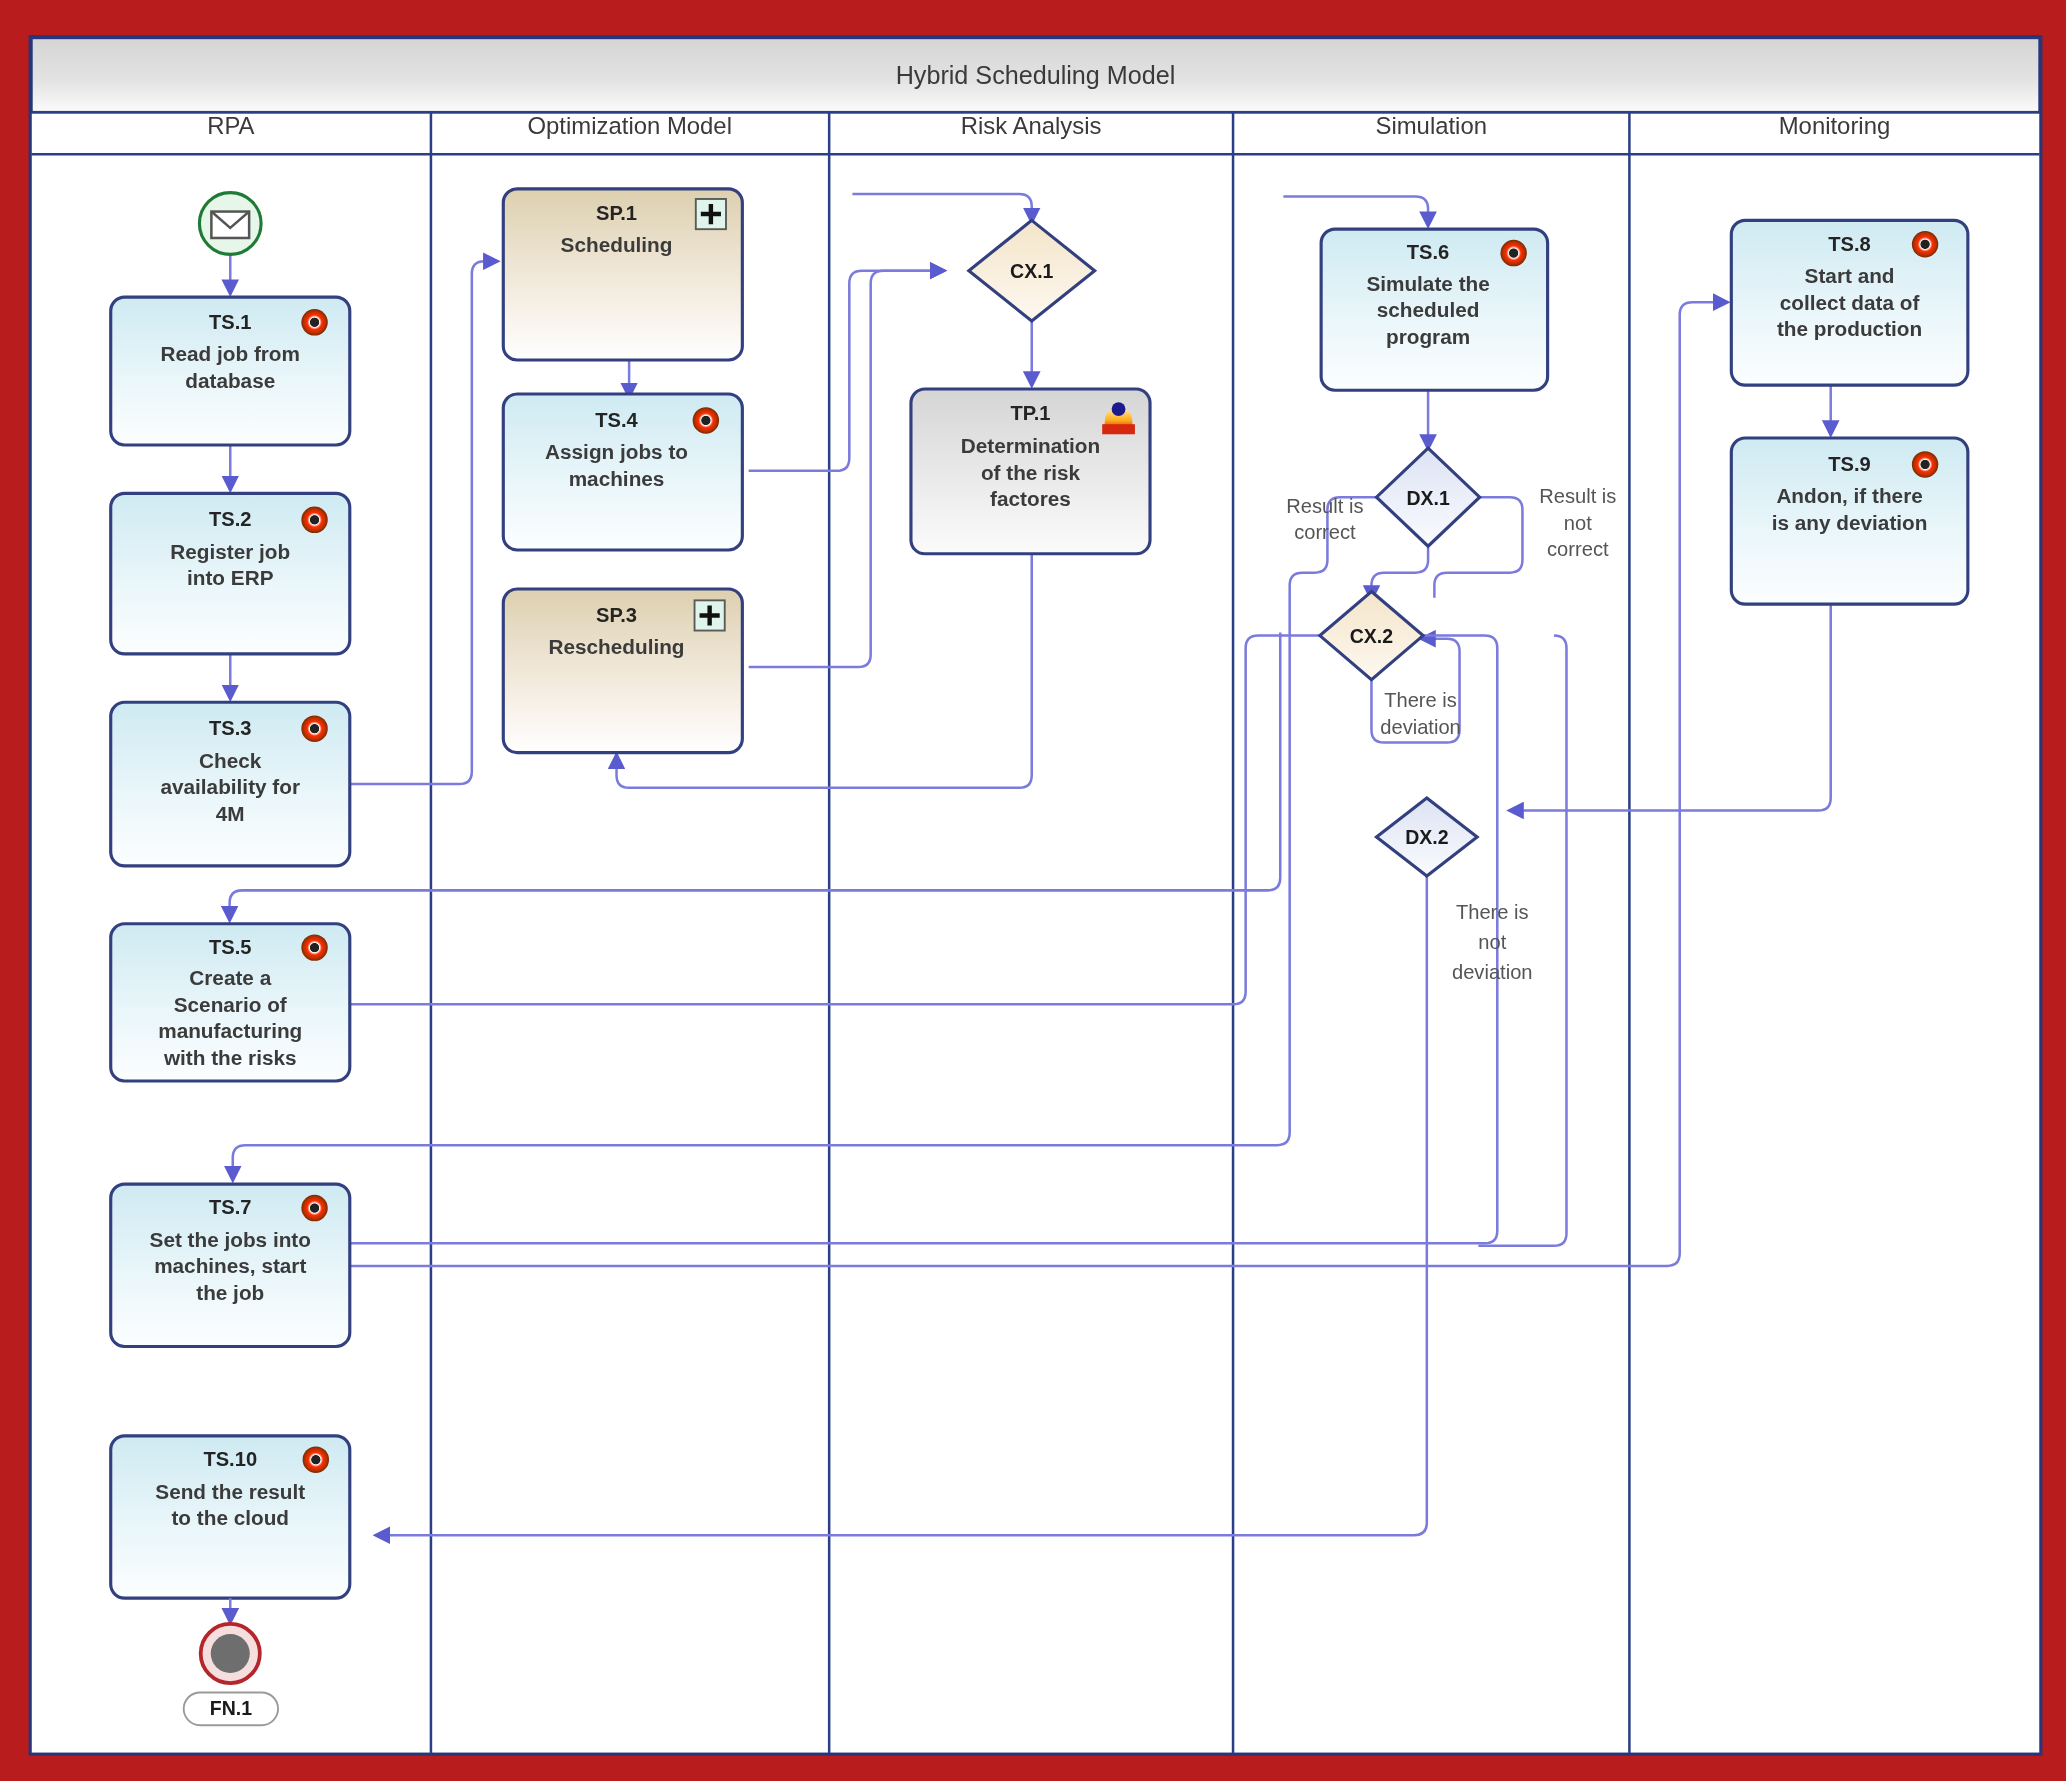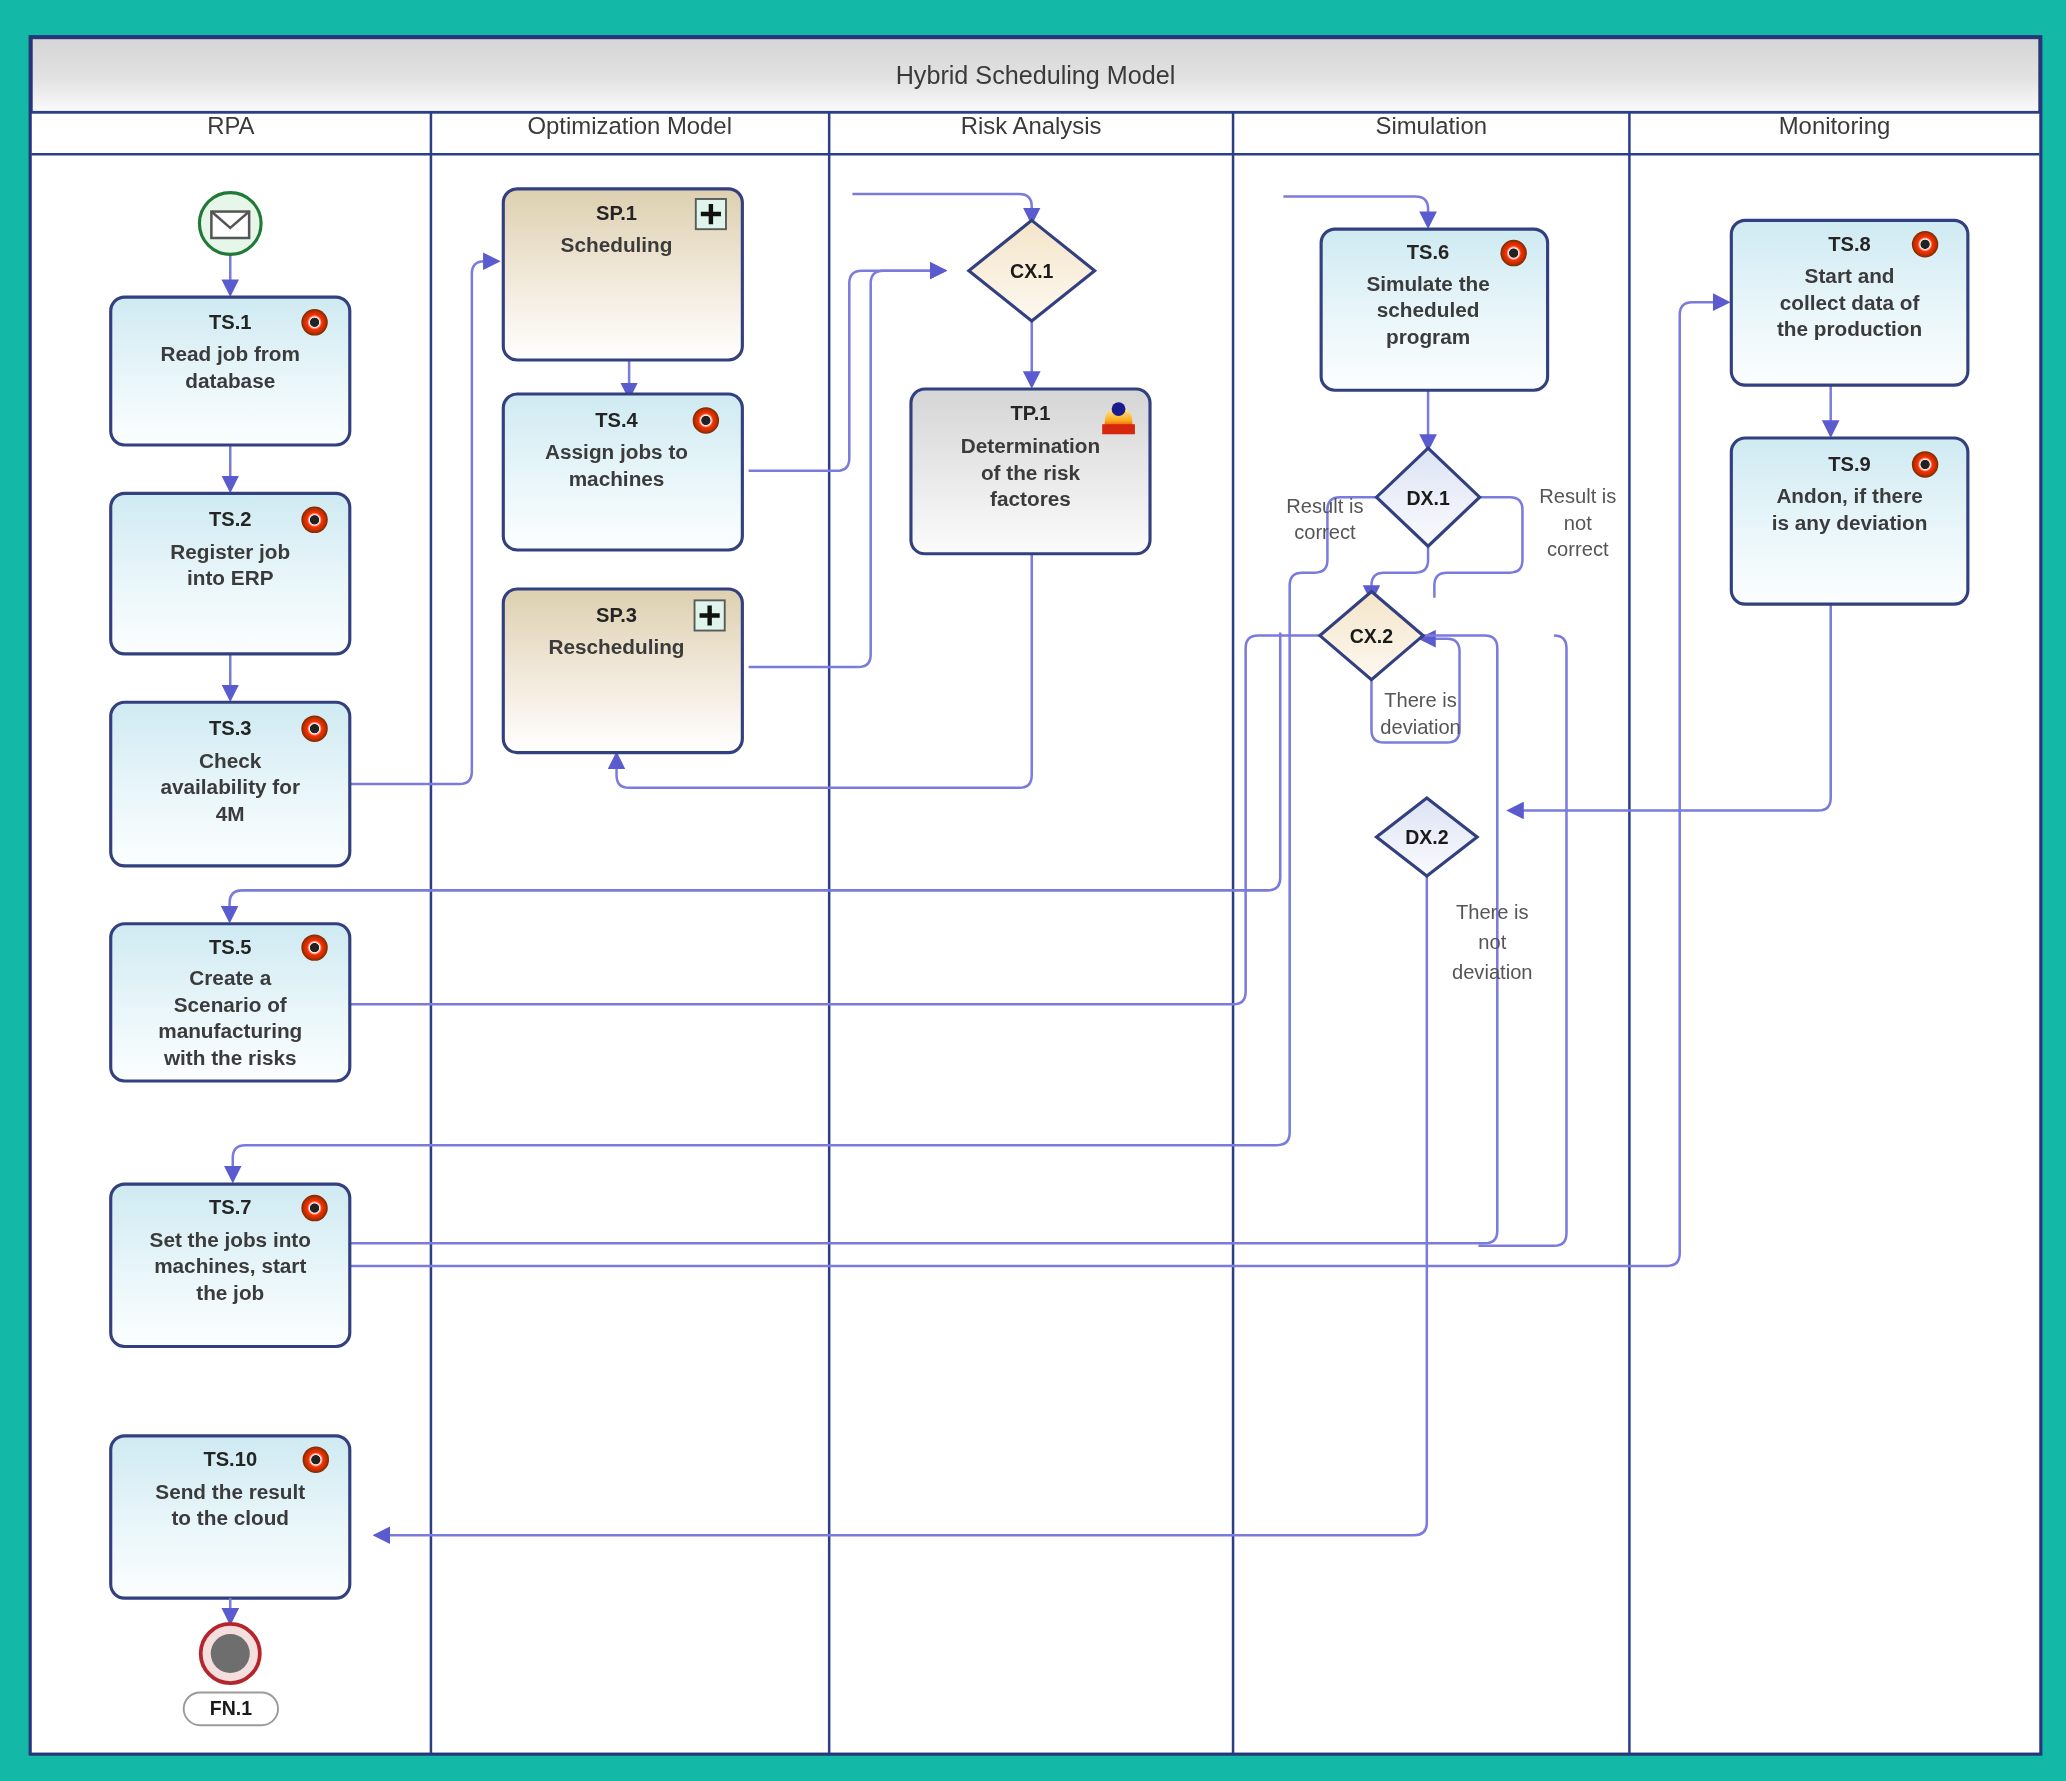--- a/index.html
+++ b/index.html
@@ -1,17 +1,17 @@
 <!DOCTYPE html>
 <html style="font-size:10px"><head>
 <meta charset="utf-8">
 <style>
   html,body{margin:0;padding:0;background:#ffffff;}
   body{font-family:"Liberation Sans", sans-serif;}
-  #stage{position:relative;width:2066px;height:1782px;background:#14b8a6;overflow:hidden;}
+  #stage{position:relative;width:2066px;height:1782px;background:#b91c1c;overflow:hidden;}
   svg{display:block;}
   .lane-title{font-size:38px;fill:#3a3a3a;font-family:"Liberation Sans",sans-serif;}
   .pool-title{font-size:40px;fill:#3a3a3a;font-family:"Liberation Sans",sans-serif;}
   .node-id{font-size:32px;font-weight:bold;fill:#242424;font-family:"Liberation Sans",sans-serif;}
   .node-label{font-size:33px;font-weight:bold;fill:#3b3b3b;font-family:"Liberation Sans",sans-serif;}
   .gw-id{font-size:31px;font-weight:bold;fill:#1a1a1a;font-family:"Liberation Sans",sans-serif;}
   .edge-label{font-size:32px;fill:#555;font-family:"Liberation Sans",sans-serif;}
   .ev-label{font-size:31px;font-weight:bold;fill:#1a1a1a;font-family:"Liberation Sans",sans-serif;}
   .flow{fill:none;stroke:#7b7bdd;stroke-width:4;}
   .lanesep{stroke:#2b3f86;stroke-width:4;}

